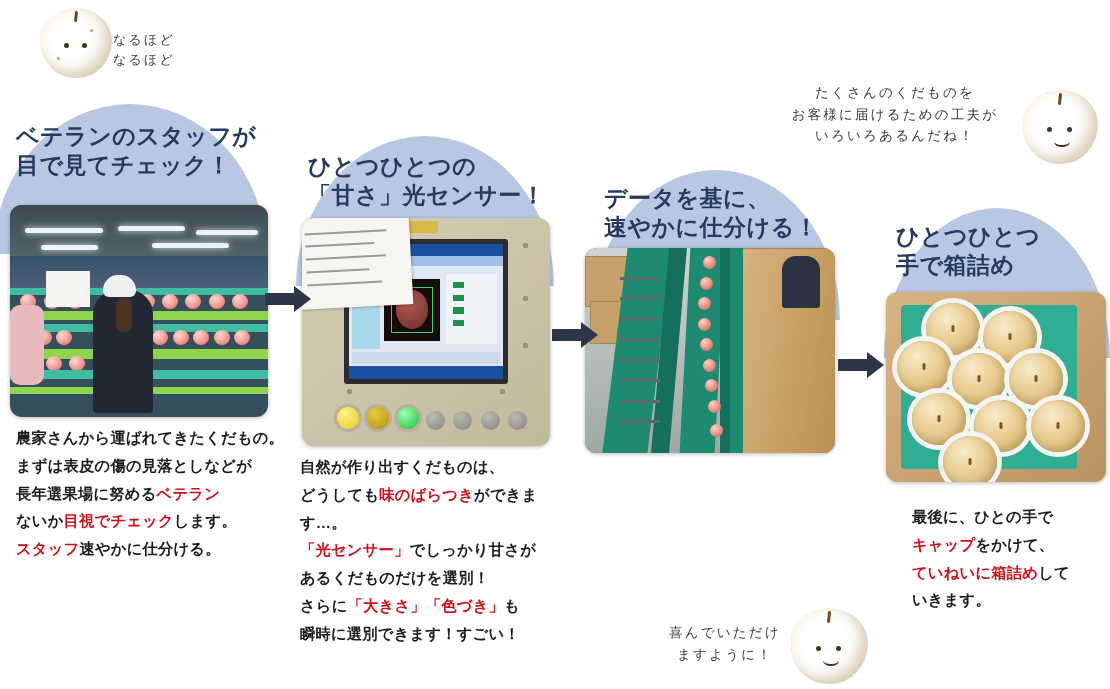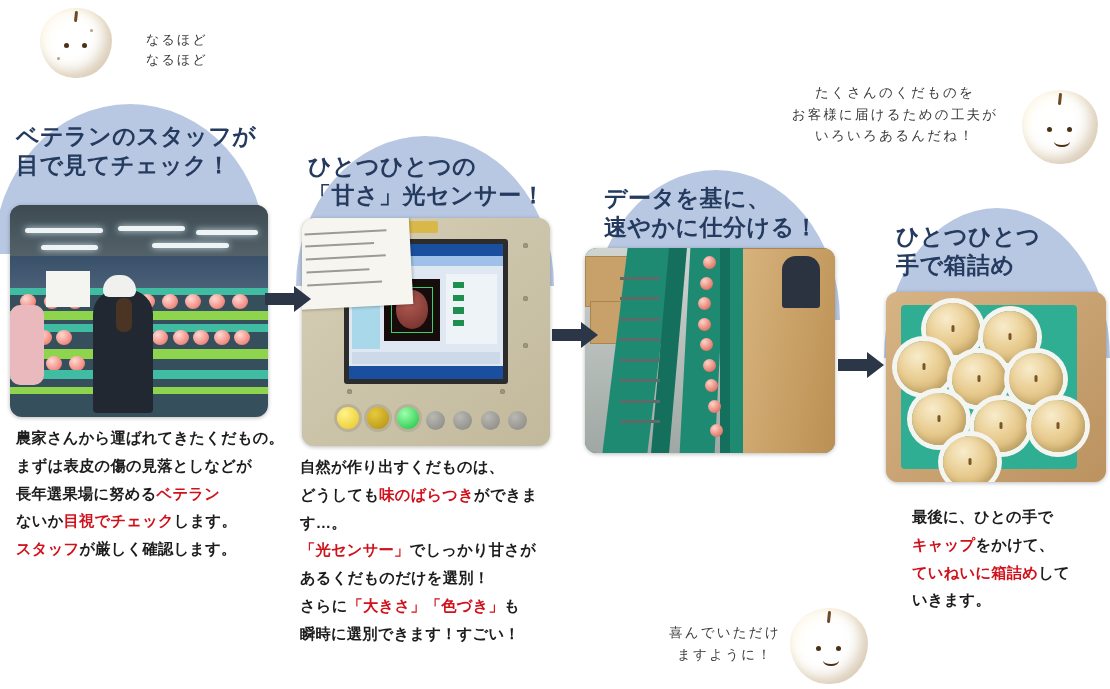--- a/index.html
+++ b/index.html
@@ -29,21 +29,21 @@
       border-bottom:2.4px solid #4a3116;border-radius:0 0 60% 60%;}
   .pear .speck{position:absolute;width:3px;height:3px;border-radius:50%;
       background:rgba(120,85,40,.55);}
 
   #mascot-top-left{left:40px;top:8px;width:72px;height:70px;}
   #mascot-top-right{left:1022px;top:90px;width:76px;height:74px;}
   #mascot-bottom{left:790px;top:608px;width:78px;height:76px;}
 
   .handwritten{position:absolute;font-family:"DejaVu Sans",sans-serif;
       font-size:13px;color:#3b3b3b;line-height:1.55;letter-spacing:2.2px;}
-  #mascot-top-left-caption{left:113px;top:30px;width:95px;text-align:right;}
+  #mascot-top-left-caption{left:113px;top:30px;width:95px;text-align:left;}
   #mascot-top-right-caption{left:770px;top:82px;width:250px;text-align:center;
       font-size:13.5px;line-height:1.6;}
   #mascot-bottom-caption{left:645px;top:622px;width:160px;text-align:center;
       font-size:13.5px;line-height:1.6;}
 
   
   .blob{position:absolute;background:#b9c8e2;border-radius:50% 50% 0 0 / 100% 100% 0 0;}
   #blob-1{left:-6px;top:104px;width:272px;height:150px;}
   #blob-2{left:296px;top:136px;width:258px;height:150px;}
   #blob-3{left:592px;top:170px;width:248px;height:150px;}
@@ -367,21 +367,21 @@
   <div class="arrow" id="arrow-3">
     <div class="shaft"></div>
       <div class="head"></div>
   </div>
 
   <div class="caption" id="caption-1">
       <div><span>農家さんから運ばれてきたくだもの。</span></div>
       <div><span>まずは表皮の傷の見落としなどが</span></div>
       <div><span>長年選果場に努める</span><span class="hl">ベテラン</span></div>
       <div><span>ないか</span><span class="hl">目視でチェック</span><span>します。</span></div>
-      <div><span class="hl">スタッフ</span><span>が厳しく確認します。</span></div>
+      <div><span class="hl">スタッフ</span><span>速やかに仕分ける。</span></div>
     </div>
   <div class="caption" id="caption-2">
       <div><span>自然が作り出すくだものは、</span></div>
       <div><span>どうしても</span><span class="hl">味のばらつき</span><span>ができます…。</span></div>
       <div><span class="hl">「光センサー」</span><span>でしっかり甘さが</span></div>
       <div><span>あるくだものだけを選別！</span></div>
       <div><span>さらに</span><span class="hl">「大きさ」「色づき」</span><span>も</span></div>
       <div><span>瞬時に選別できます！すごい！</span></div>
     </div>
   <div class="caption" id="caption-4">

